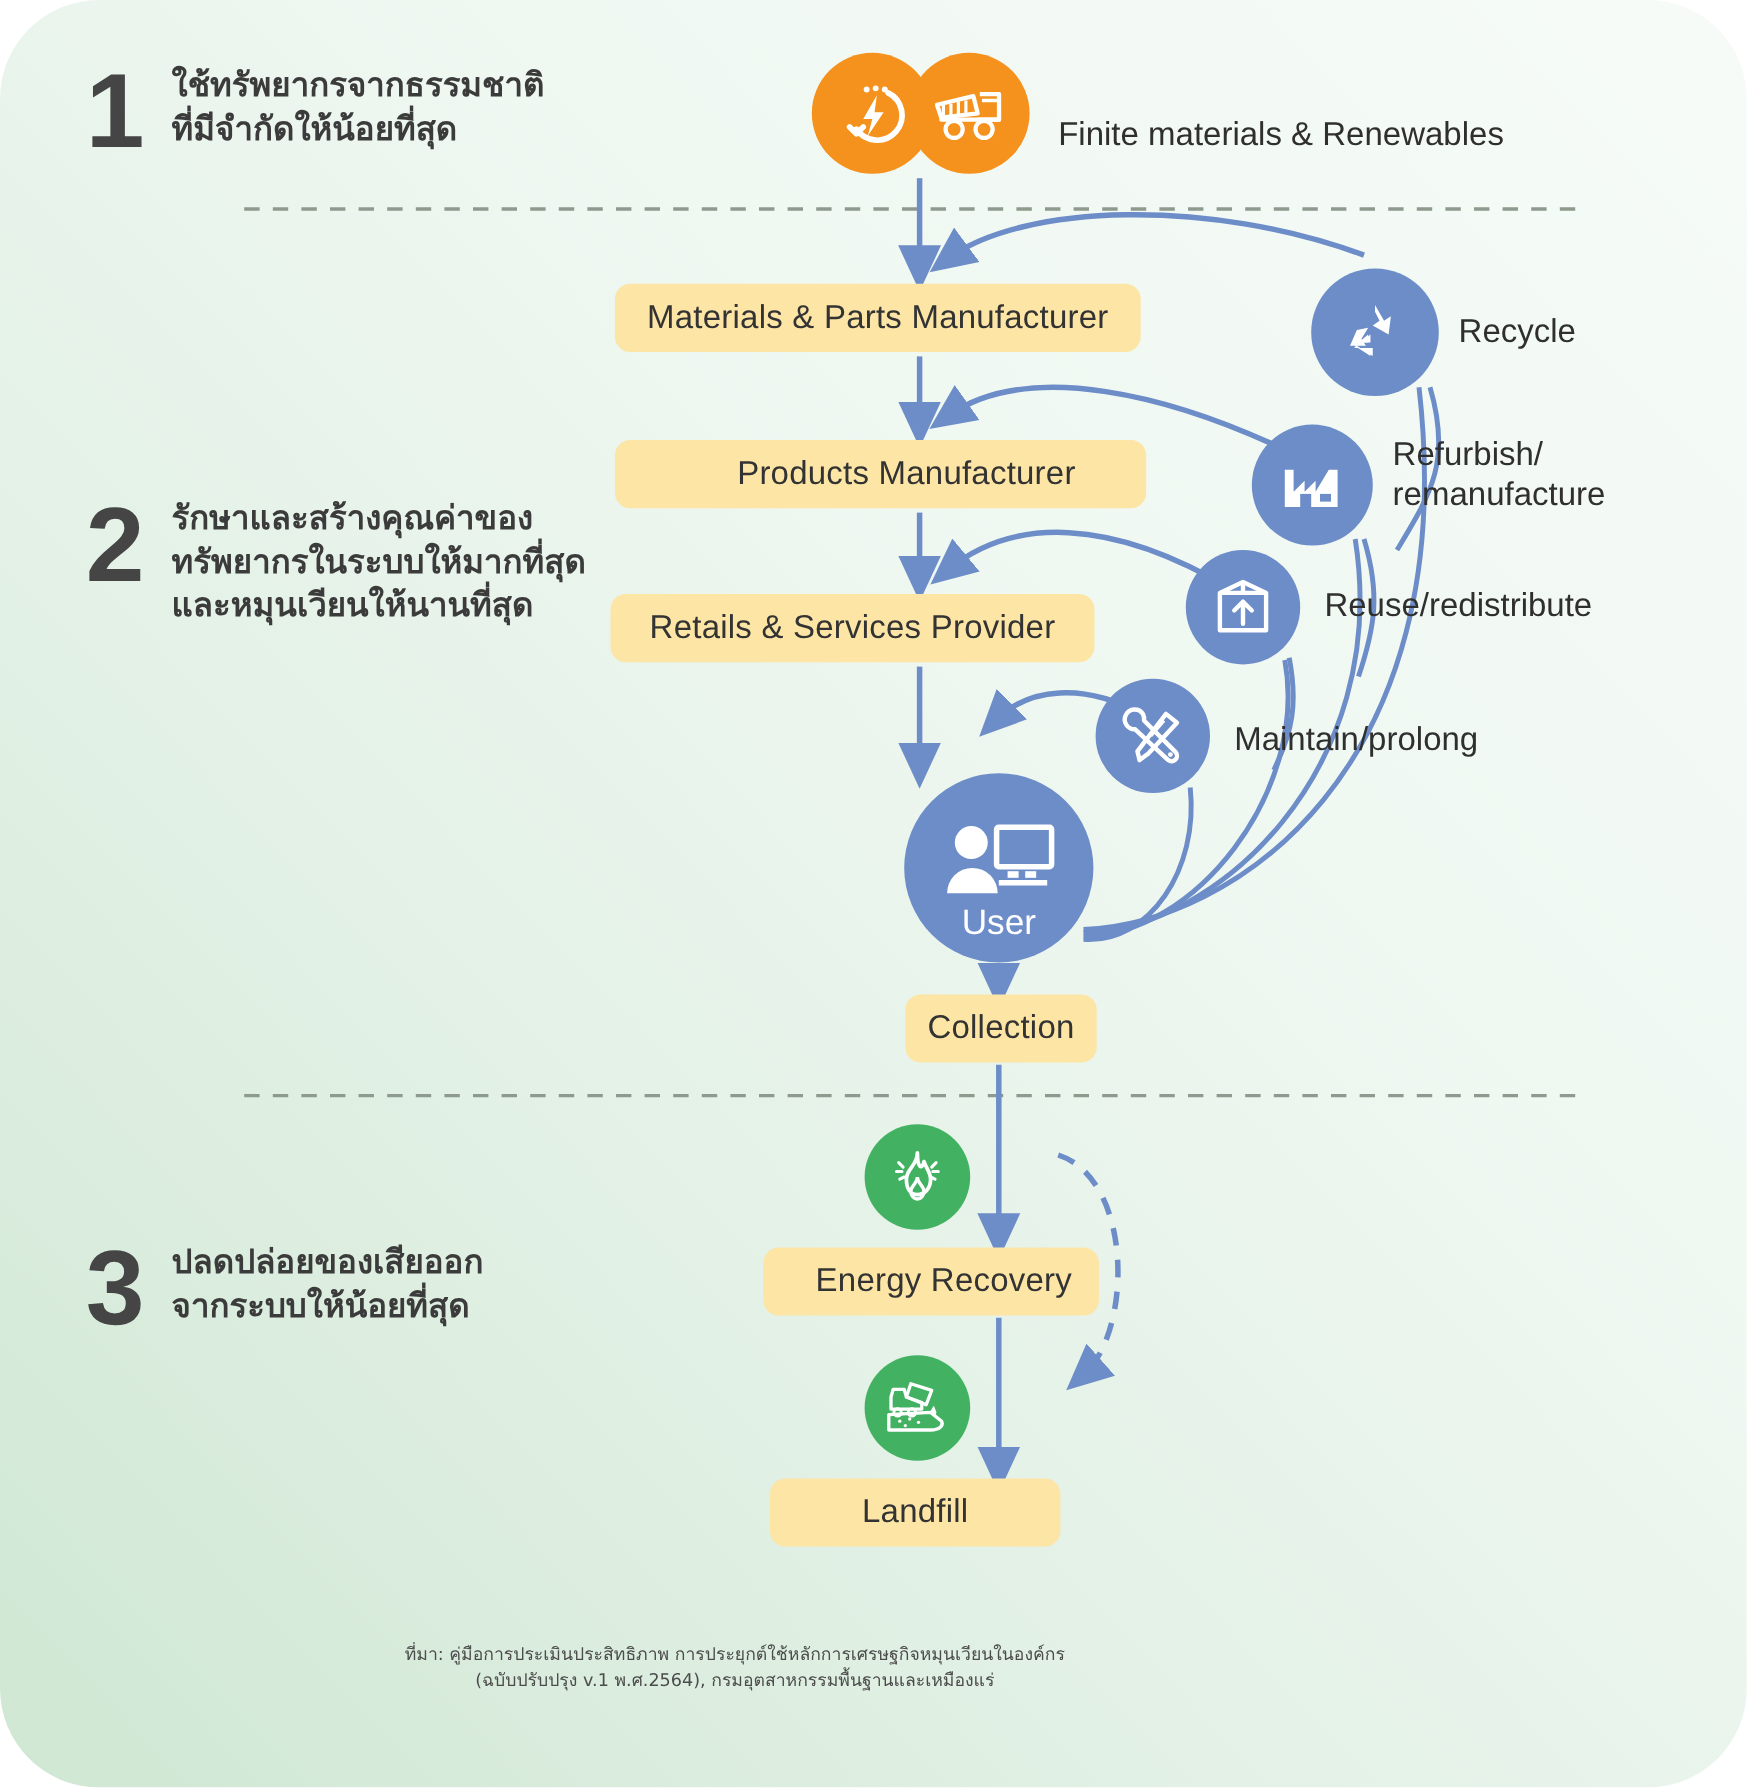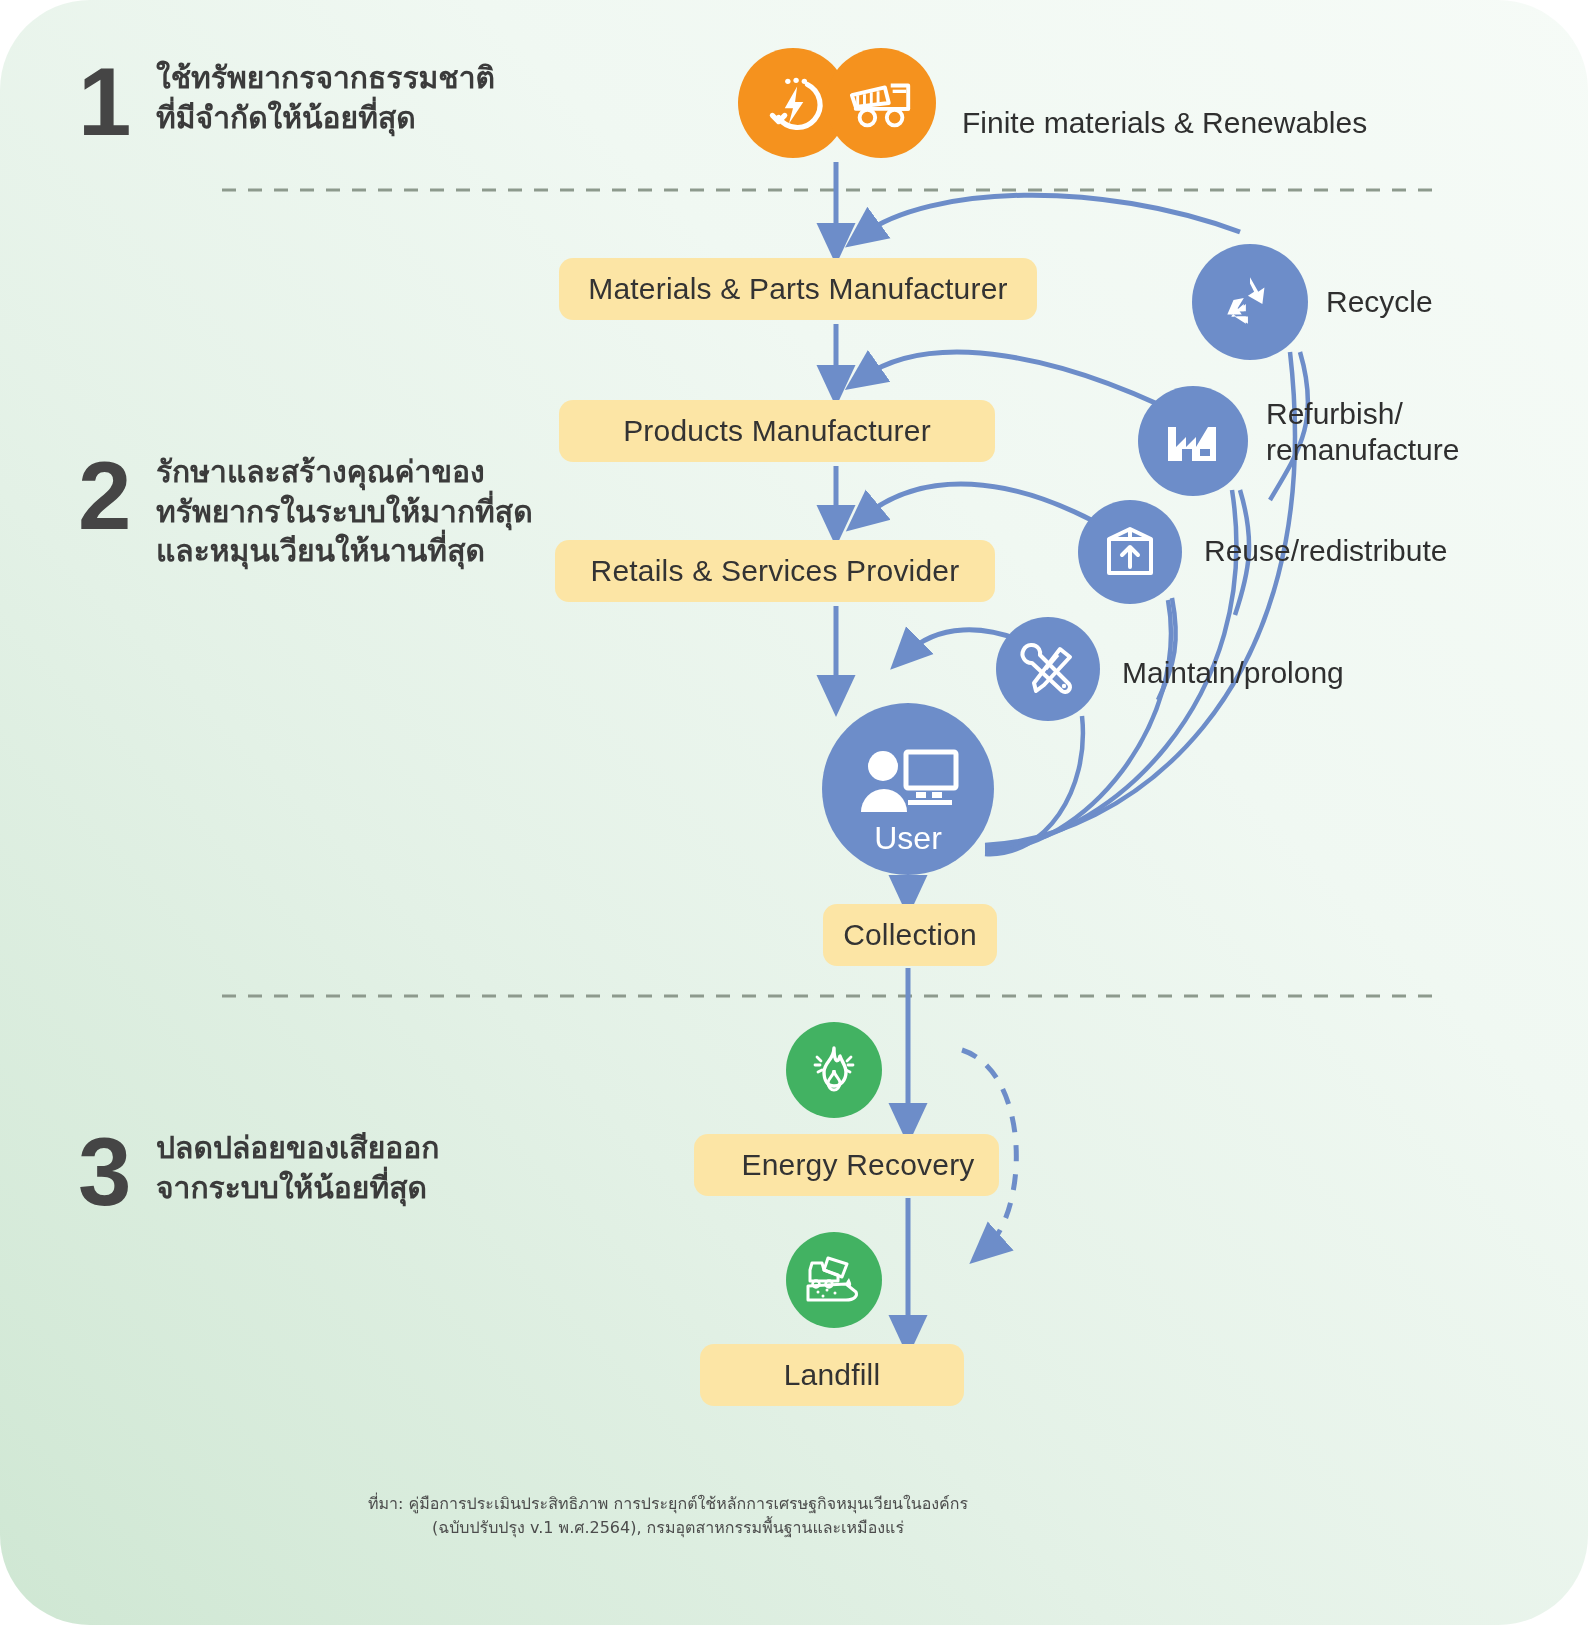--- a/index.html
+++ b/index.html
@@ -32,21 +32,21 @@
   #step3{left:78px;top:1128px;}
 
   
   .ybox{
     position:absolute;background:#fce5a5;border-radius:14px;
     display:flex;align-items:center;justify-content:center;
     color:#333333;font-size:30px;letter-spacing:.2px;
     font-family:"Liberation Sans",sans-serif;
   }
   #box-materials{left:559px;top:258px;width:478px;height:62px;}
-  #box-products{left:559px;top:400px;width:436px;height:62px;}
+  #box-products{left:559px;top:400px;width:436px;height:62px;padding-left:47px;}
   #box-retails{left:555px;top:540px;width:440px;height:62px;}
   #box-collection{left:823px;top:904px;width:174px;height:62px;}
   #box-energy{left:694px;top:1134px;width:282px;height:62px;padding-left:23px;}
   #box-landfill{left:700px;top:1344px;width:264px;height:62px;}
 
   
   .circ{position:absolute;border-radius:50%;display:flex;align-items:center;justify-content:center;}
   .circ svg{display:block;}
   .orange{background:#f5921e;}
   .blue{background:#6d8dc9;}

